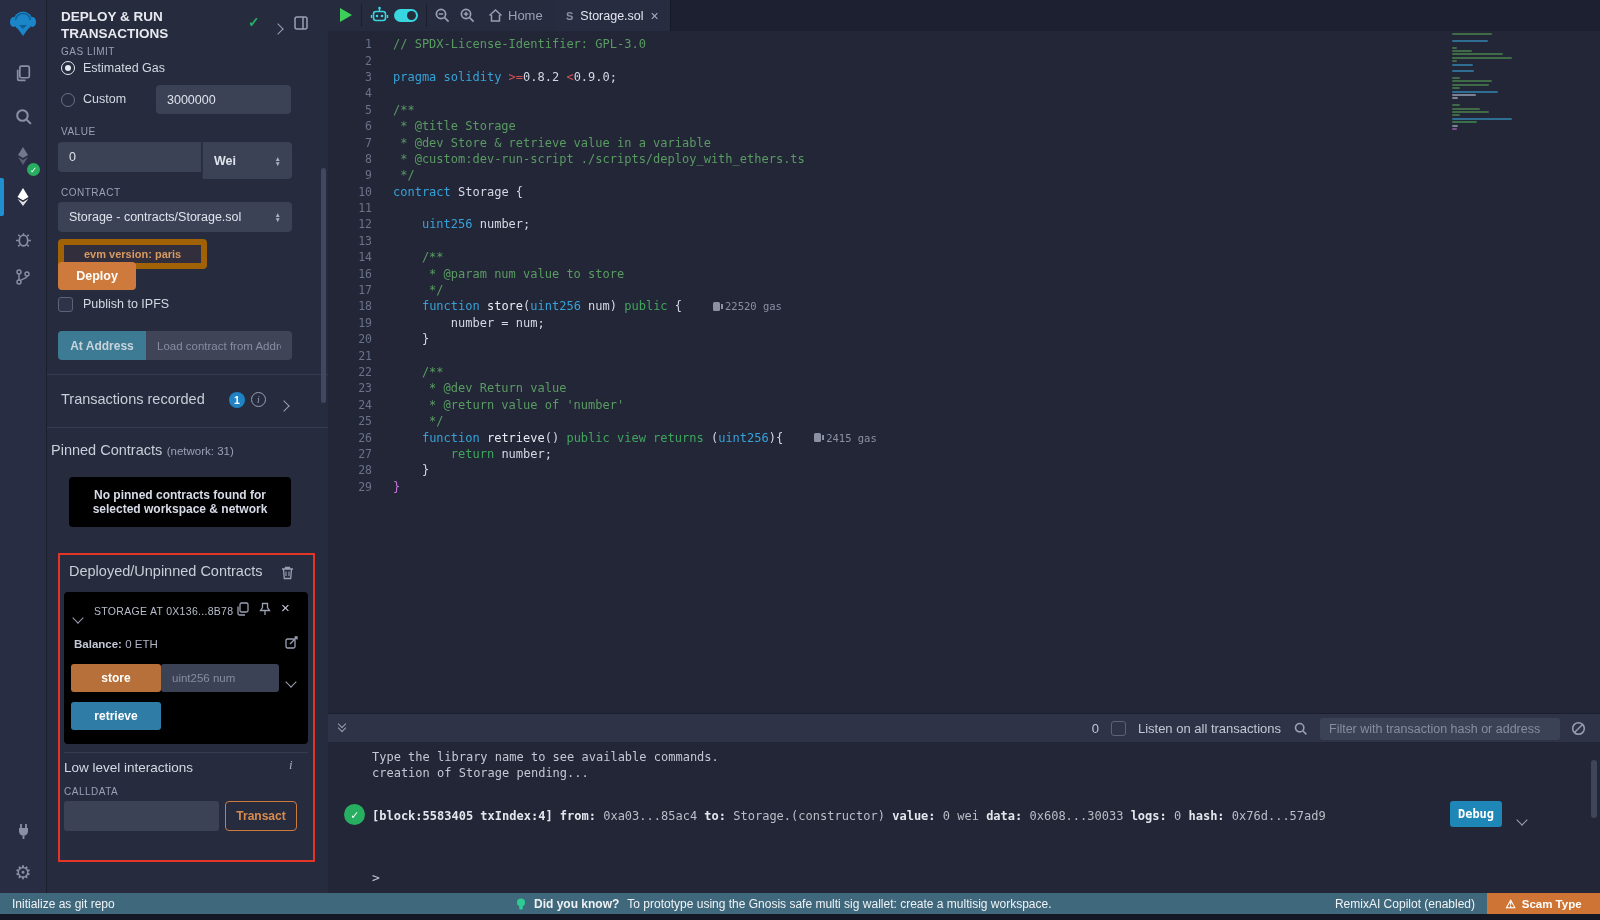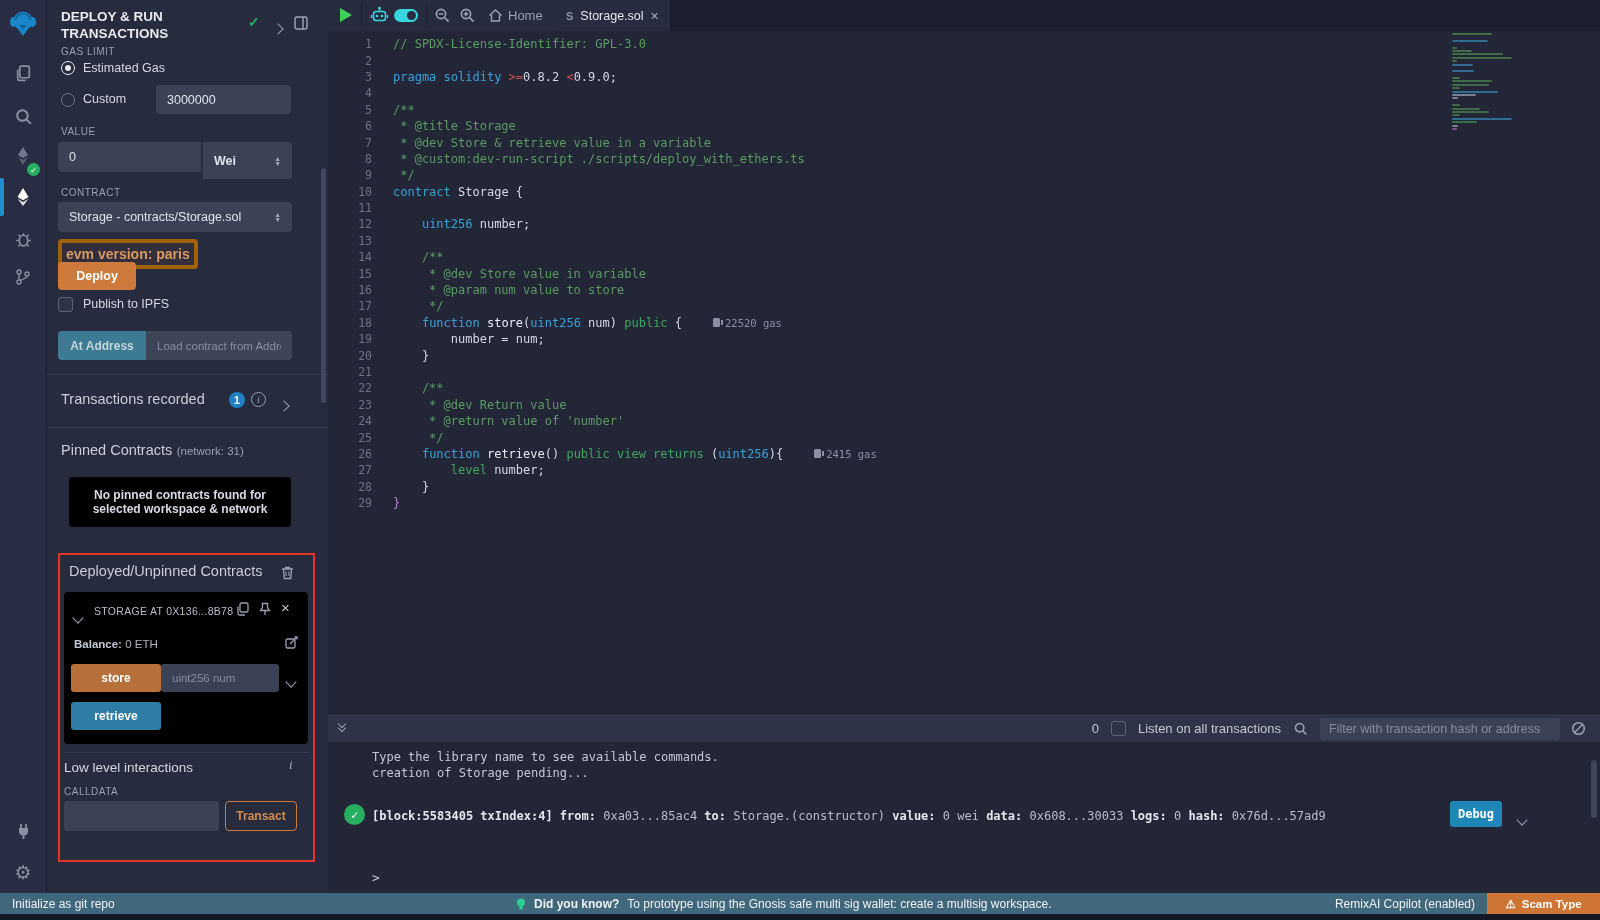--- a/index.html
+++ b/index.html
@@ -33,21 +33,21 @@
   .sp-title{font-size:13.5px;font-weight:bold;color:#e8eaf0;line-height:17px}
   .sp-label{font-size:10px;color:#9aa0b6;letter-spacing:.5px}
   .sp-text{font-size:12.5px;color:#d5d9e4}
   .inp{background:#3b4255;border-radius:4px;color:#dfe3ec;font-size:12.5px;display:flex;align-items:center;padding:0 11px;box-sizing:border-box}
   .inp .ph{color:#878da1;font-size:11.5px;white-space:nowrap;overflow:hidden}
   .radio{width:14px;height:14px;border-radius:50%;border:1.5px solid #6a7188;box-sizing:border-box}
   .radio.sel{border-color:#e6e9f0;display:flex;align-items:center;justify-content:center}
   .radio.sel::after{content:"";width:6px;height:6px;border-radius:50%;background:#e6e9f0}
   .checkbox{width:15px;height:15px;border-radius:3px;border:1.5px solid #5b627a;background:#2e3347;box-sizing:border-box}
   .divider{position:absolute;left:0;right:0;height:1px;background:#363c50}
-  .badge-evm{display:inline-block;padding:3px 4px;font-size:14px;font-weight:bold;color:#d89a62;border:4px solid #a16207;border-radius:4px;background:#322e3b}
+  .badge-evm{display:inline-block;padding:3px 20px;font-size:11px;font-weight:bold;color:#d89a62;border:6px solid #a16207;border-radius:4px;background:#322e3b}
   .btn{display:flex;align-items:center;justify-content:center;border-radius:4px;font-size:12.5px;font-weight:bold;color:#fff;box-sizing:border-box}
   .count-badge{width:16px;height:16px;border-radius:50%;background:#1f82c4;color:#fff;font-size:10.5px;display:flex;align-items:center;justify-content:center;font-weight:bold}
   .info-circle{width:15px;height:15px;border-radius:50%;border:1.4px solid #9aa0b4;color:#9aa0b4;font-size:10px;display:flex;align-items:center;justify-content:center;font-style:italic;font-family:"Liberation Serif",serif;box-sizing:border-box}
   .section-title{font-size:14.5px;color:#c9ced9}
   .cardbox{background:#000000;border-radius:4px}
   .icon-gray{color:#9aa0b4}
   #sp-scroll{position:absolute;right:2px;top:168px;width:5px;height:235px;border-radius:3px;background:#414861}
 
   
   #main{position:absolute;left:328px;top:0;right:0;height:893px;background:#fde047}
@@ -211,21 +211,21 @@
 
   <div class="divider" style="top:374px"></div>
 
   <div class="abs section-title" style="left:14px;top:391px">Transactions recorded</div>
   <div class="abs count-badge" style="left:182px;top:392px">1</div>
   <div class="abs info-circle" style="left:204px;top:392px">i</div>
   <div class="abs" style="left:233px;top:396px"><span class="chev right"></span></div>
 
   <div class="divider" style="top:427px"></div>
 
-  <div class="abs" style="left:14px;top:441px">
+  <div class="abs" style="left:4px;top:441px">
     <span class="section-title">Pinned Contracts</span>
     <span style="font-size:11.5px;color:#9aa0b6">(network: 31)</span>
   </div>
   <div class="abs cardbox" style="left:22px;top:477px;width:222px;height:50px;display:flex;flex-direction:column;align-items:center;justify-content:center">
     <div style="font-size:12px;font-weight:600;color:#d8dce8">No pinned contracts found for</div>
     <div style="font-size:12px;font-weight:600;color:#d8dce8">selected workspace &amp; network</div>
   </div>
 
   <div class="abs" style="left:11px;top:553px;width:253px;height:305px;border:2px solid #e23528"></div>
   <div class="abs section-title" style="left:22px;top:563px">Deployed/Unpinned Contracts</div>
@@ -385,24 +385,20 @@
         </div>
         <div class="code-row">
           <span class="ln-num">13</span>
           <span class="ln-code"></span>
         </div>
         <div class="code-row">
           <span class="ln-num">14</span>
           <span class="ln-code"><span class="tk-cm">    /**</span></span>
         </div>
         <div class="code-row">
-          <span class="ln-num">15</span>
-          <span class="ln-code"><span class="tk-cm">     * @dev Store value in variable</span></span>
-        </div>
-        <div class="code-row">
           <span class="ln-num">16</span>
           <span class="ln-code"><span class="tk-cm">     * @param num value to store</span></span>
         </div>
         <div class="code-row">
           <span class="ln-num">17</span>
           <span class="ln-code"><span class="tk-cm">     */</span></span>
         </div>
         <div class="code-row">
           <span class="ln-num">18</span>
           <span class="ln-code"><span class="tk-pl">    </span><span class="tk-kw">function</span><span class="tk-pl"> </span><span class="tk-fn">store</span><span class="tk-pl">(</span><span class="tk-kw">uint256</span><span class="tk-pl"> num) </span><span class="tk-gk">public</span><span class="tk-pl"> {</span><span class="gas-note"><span class="gas-pump"></span><span>22520 gas</span></span></span>
@@ -434,21 +430,21 @@
         <div class="code-row">
           <span class="ln-num">25</span>
           <span class="ln-code"><span class="tk-cm">     */</span></span>
         </div>
         <div class="code-row">
           <span class="ln-num">26</span>
           <span class="ln-code"><span class="tk-pl">    </span><span class="tk-kw">function</span><span class="tk-pl"> </span><span class="tk-fn">retrieve</span><span class="tk-pl">() </span><span class="tk-gk">public view returns</span><span class="tk-pl"> (</span><span class="tk-kw">uint256</span><span class="tk-pl">){</span><span class="gas-note"><span class="gas-pump"></span><span>2415 gas</span></span></span>
         </div>
         <div class="code-row">
           <span class="ln-num">27</span>
-          <span class="ln-code"><span class="tk-pl">        </span><span class="tk-gk">level</span><span class="tk-pl"> number;</span></span>
+          <span class="ln-code"><span class="tk-pl">        </span><span class="tk-gk">return</span><span class="tk-pl"> number;</span></span>
         </div>
         <div class="code-row">
           <span class="ln-num">28</span>
           <span class="ln-code"><span class="tk-pl">    }</span></span>
         </div>
         <div class="code-row">
           <span class="ln-num">29</span>
           <span class="ln-code"><span class="tk-br">}</span></span>
         </div>
       </div>

